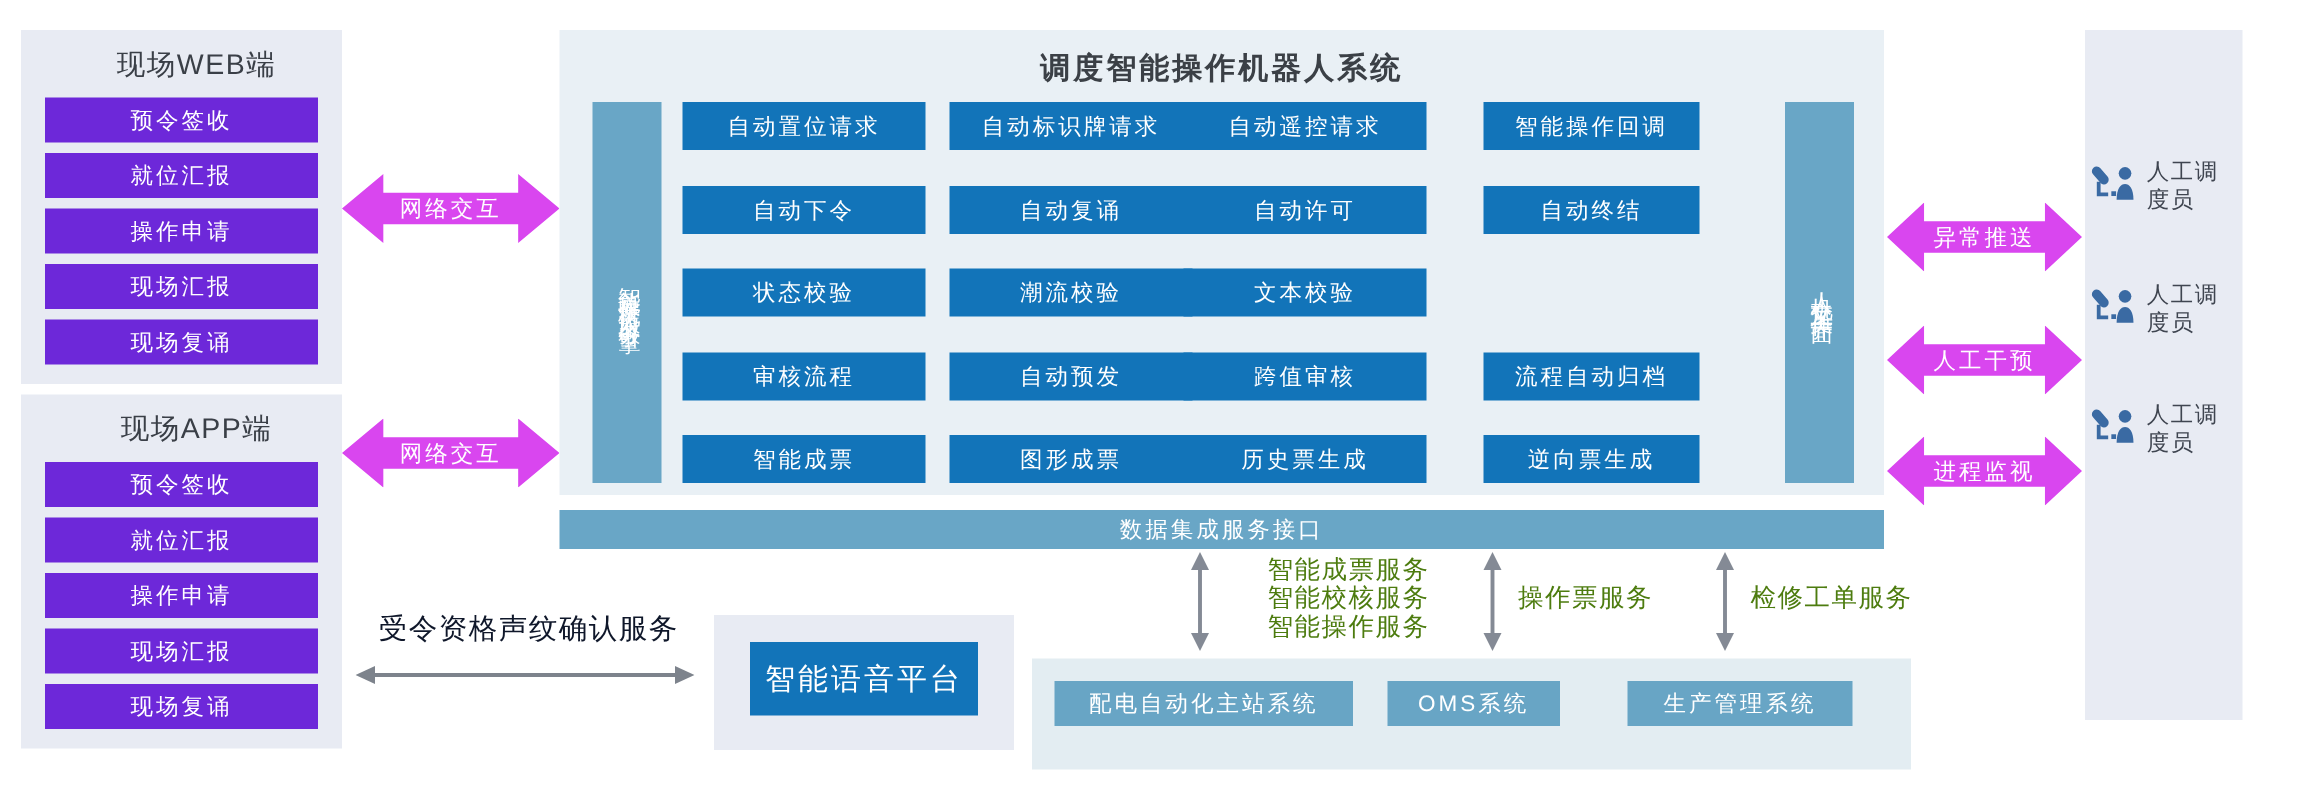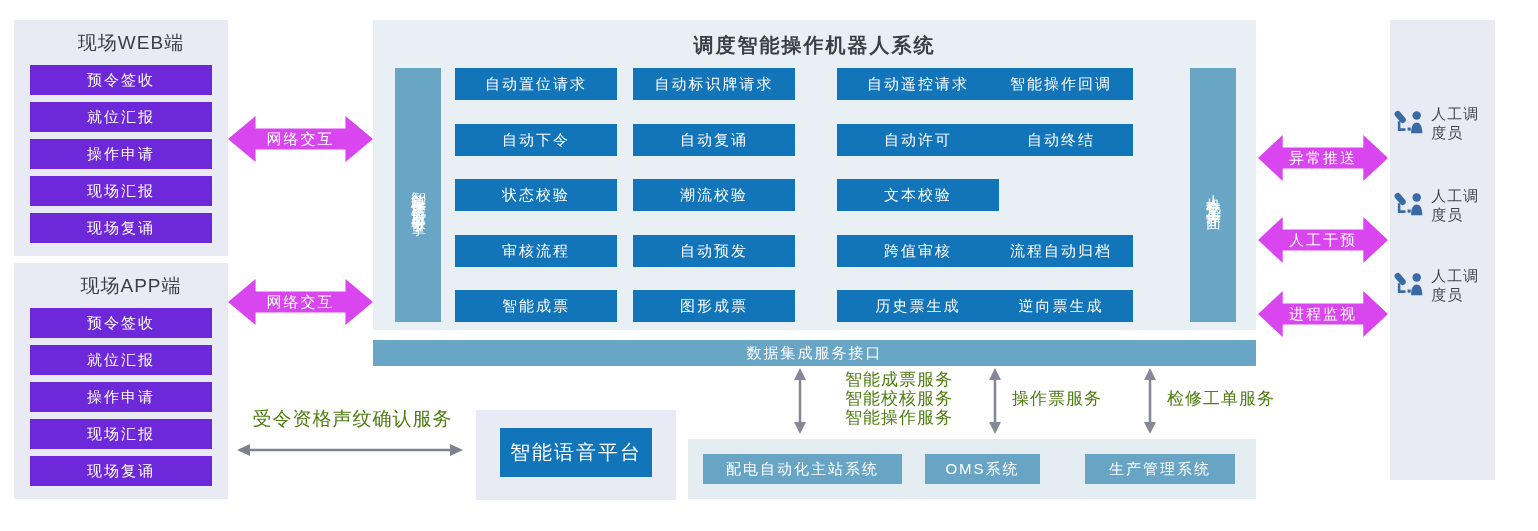--- a/index.html
+++ b/index.html
@@ -23,42 +23,42 @@
   .main-box{position:absolute;left:373px;top:20px;width:883px;height:310px;background:#e9f0f5;}
   .main-title{position:absolute;top:12px;left:0;width:100%;text-align:center;
     font-size:20px;color:#3b4046;letter-spacing:2px;font-weight:bold;}
   .vbar{position:absolute;top:48px;width:46px;height:254px;background:#69a6c6;color:#fff;
     display:flex;align-items:center;justify-content:center;}
   .vbar span{writing-mode:vertical-rl;text-orientation:upright;font-size:15px;letter-spacing:3px;}
   .vbar-left{left:22px;}
   .vbar-right{left:817px;}
   .btn{position:absolute;height:32px;background:#1274b9;color:#fff;font-size:15px;
     display:flex;align-items:center;justify-content:center;letter-spacing:2px;}
-  .c1{left:82px;width:162px}.c2{left:260px;width:162px}.c3{left:464px;width:162px}.c4{left:616px;width:144px}
+  .c1{left:82px;width:162px}.c2{left:260px;width:162px}.c3{left:416px;width:162px}.c4{left:616px;width:144px}
   .r1{top:48px}.r2{top:104px}.r3{top:159px}.r4{top:215px}.r5{top:270px}
 
   
   .data-bar{position:absolute;left:373px;top:340px;width:883px;height:26px;background:#69a6c6;
     color:#fff;font-size:15px;display:flex;align-items:center;justify-content:center;letter-spacing:2px;}
 
   
   .right-panel{position:absolute;left:1390px;top:20px;width:105px;height:460px;background:#e8ebf3;}
   .dispatcher{position:absolute;left:0;width:100%;display:flex;flex-direction:row;
     align-items:center;gap:6px;}
   .dispatcher .d-label{font-size:15px;color:#3f4550;letter-spacing:1px;}
 
   
   .voice-panel{position:absolute;left:476px;top:410px;width:200px;height:90px;background:#e8ebf3;}
   .voice-box{position:absolute;left:24px;top:18px;width:152px;height:49px;background:#1274b9;
     color:#fff;font-size:20px;display:flex;align-items:center;justify-content:center;letter-spacing:2px;}
   .voiceprint-label{position:absolute;left:240px;top:406px;width:225px;text-align:center;
-    font-size:19px;color:#4d7c0f;letter-spacing:1px;}
-
-  
-  .bottom-panel{position:absolute;left:688px;top:439px;width:568px;height:60px;background:#e3edf2;}
+    font-size:19px;color:#0f172a;letter-spacing:1px;}
+
+  
+  .bottom-panel{position:absolute;left:688px;top:439px;width:568px;height:74px;background:#e3edf2;padding-left:18px;}
   .sys-box{position:absolute;top:15px;height:30px;background:#68a5c5;color:#fff;font-size:15px;
     display:flex;align-items:center;justify-content:center;letter-spacing:2px;}
   .sys1{left:15px;width:199px}.sys2{left:237px;width:115px}.sys3{left:397px;width:150px}
 
   .svc-label{position:absolute;font-size:17px;color:#4d7c0f;letter-spacing:1px;line-height:19px;}
   .thin-arrow,.vert-arrow{position:absolute;}
 </style>
 </head>
 <body>
 

